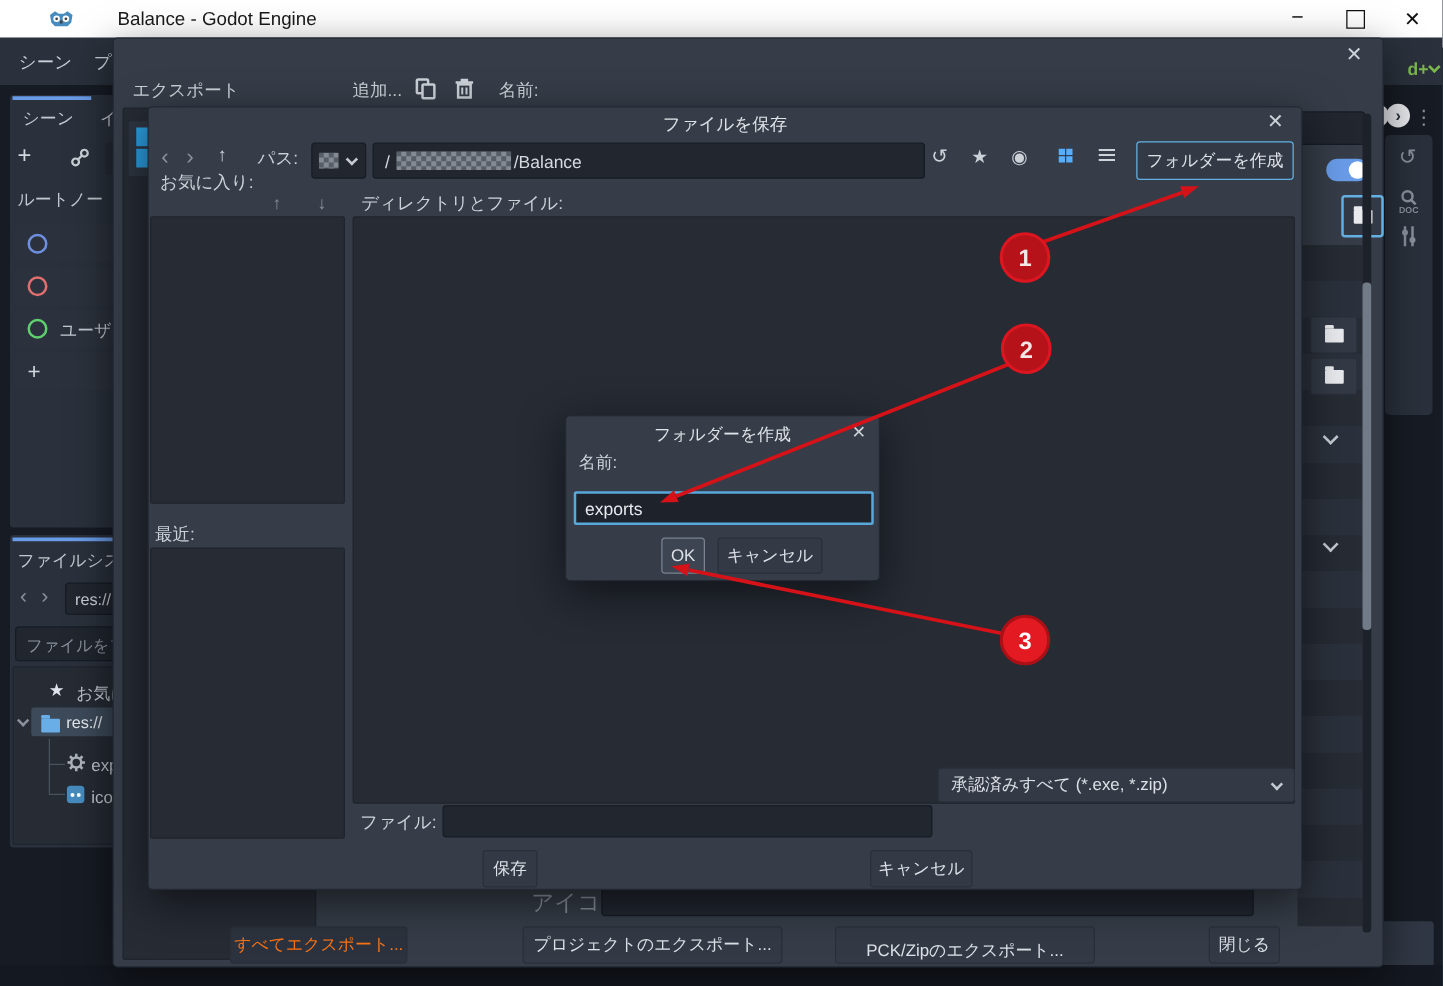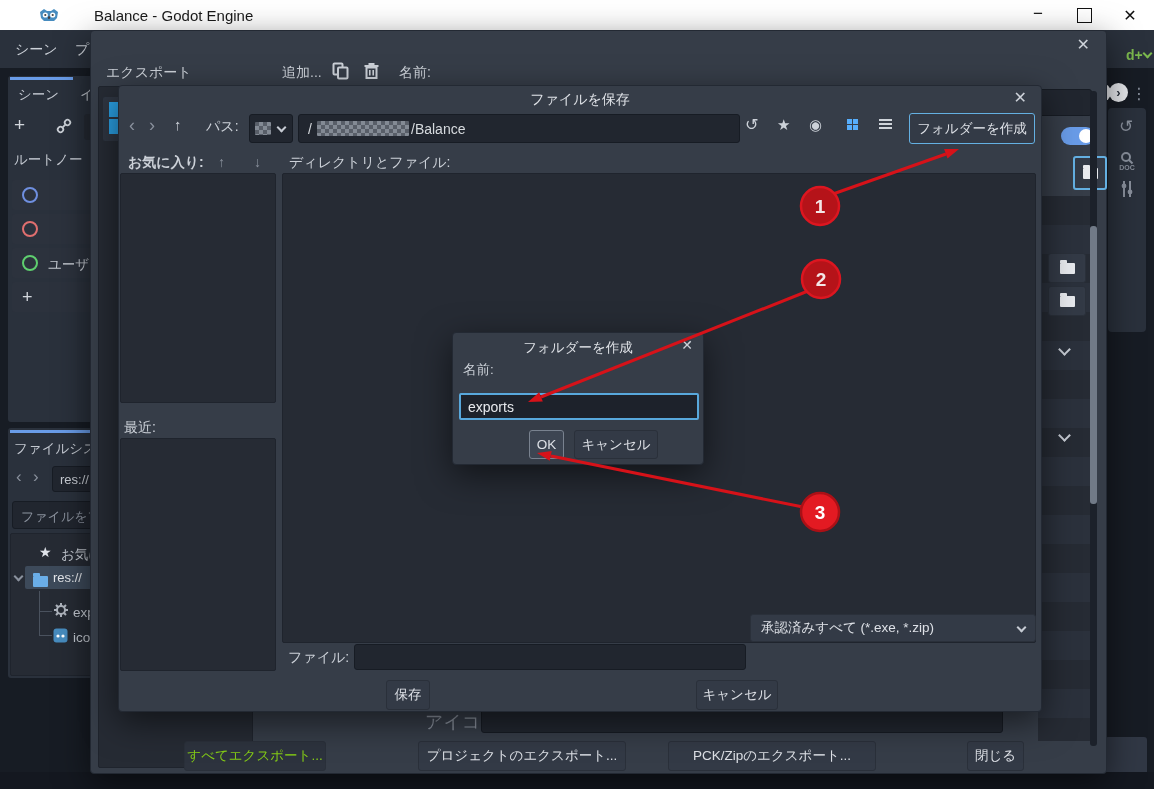--- a/index.html
+++ b/index.html
@@ -201,27 +201,27 @@
       <span class="folder"></span>
     </div>
   <div class="abs btn" style="left:957px;top:255px;width:36px;height:28px;">
       <span class="folder"></span>
     </div>
   <span class="chv abs" style="left:969px;top:314px;"></span>
   <span class="chv abs" style="left:969px;top:400px;"></span>
   <div class="abs" style="left:999px;top:60px;width:7px;height:655px;background:#1c212a;border-radius:3px;"></div>
   <div class="abs" style="left:999px;top:195px;width:7px;height:278px;background:#717a87;border-radius:3px;"></div>
 
-  <div class="abs btn" style="left:93px;top:710px;width:140px;height:28px;background:#2d333e;color:#84cc16;">
+  <div class="abs btn" style="left:93px;top:710px;width:140px;height:28px;background:#2d333e;color:#f97316;">
     <span>すべてエクスポート...</span>
   </div>
   <div class="abs btn" style="left:327px;top:710px;width:206px;height:28px;">
     <span>プロジェクトのエクスポート...</span>
   </div>
-  <div class="abs btn" style="left:577px;top:710px;width:206px;height:28px;">
+  <div class="abs btn" style="left:577px;top:710px;width:206px;height:28px;align-items:flex-end;">
     <span>PCK/Zipのエクスポート...</span>
   </div>
   <div class="abs btn" style="left:876px;top:710px;width:55px;height:28px;">
     <span>閉じる</span>
   </div>
 </div>
 
 <div class="abs dialog" style="left:118px;top:85px;width:922px;height:625px;z-index:20;">
   <span class="dlg-title" style="top:5px;">ファイルを保存</span>
   <span class="abs x" style="right:14px;top:4px;">✕</span>
@@ -246,21 +246,21 @@
       <i></i>
       <i></i>
       <i></i>
       <i></i>
     </span>
   <span class="bars abs" style="left:760px;top:33px;"></span>
   <div class="abs btn" style="left:790px;top:27px;width:124px;height:29px;border:1.5px solid #64b0e2;">
     <span>フォルダーを作成</span>
   </div>
 
-  <span class="abs t" style="left:9px;top:69px;font-weight:bold;">お気に入り:</span>
+  <span class="abs t" style="left:9px;top:52px;">お気に入り:</span>
   <span class="abs dim" style="left:99px;top:68px;font-size:14px;">↑</span>
   <span class="abs dim" style="left:135px;top:68px;font-size:14px;">↓</span>
   <span class="abs t" style="left:170px;top:69px;">ディレクトリとファイル:</span>
 
   <div class="abs panel" style="left:1px;top:87px;width:154px;height:228px;"></div>
   <span class="abs t" style="left:5px;top:334px;">最近:</span>
   <div class="abs panel" style="left:1px;top:352px;width:154px;height:231px;"></div>
   <div class="abs panel" style="left:163px;top:87px;width:752px;height:468px;"></div>
 
   <span class="abs t" style="left:169px;top:564px;">ファイル:</span>

